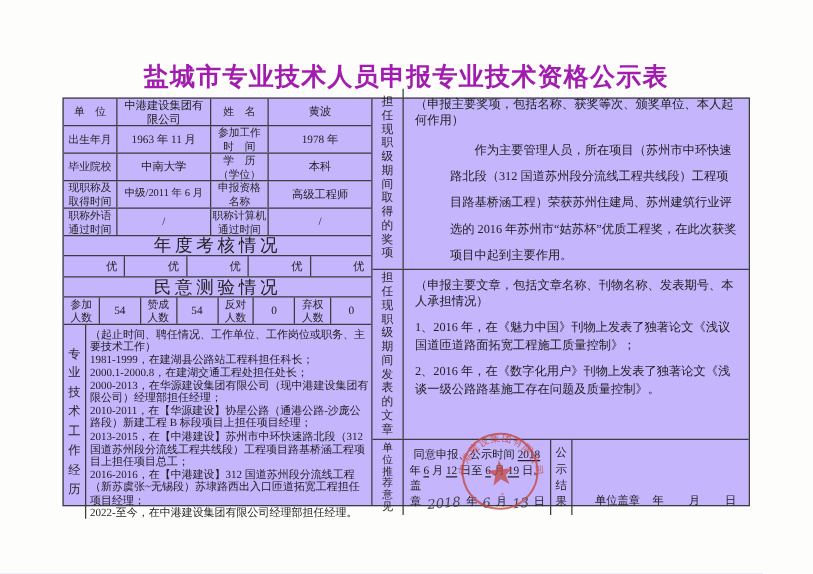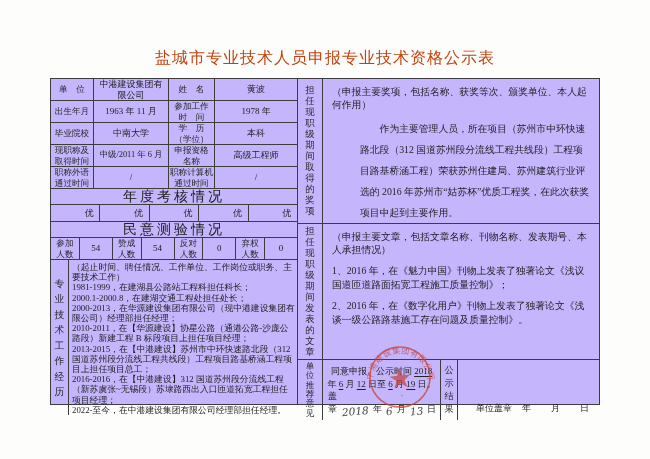--- a/index.html
+++ b/index.html
@@ -2,29 +2,29 @@
 <html><head>
 <meta charset="utf-8">
 <style>
   html,body{margin:0;padding:0;}
   body{
     width:650px;height:459px;background:#fdfdfc;position:relative;overflow:hidden;
     font-family:"Liberation Serif","DejaVu Serif",serif;color:#222;
   }
   .title{
     position:absolute;left:0;top:48px;width:100%;text-align:center;
-    font-size:16px;font-weight:normal;letter-spacing:1px;color:#c2410c;
+    font-size:20px;font-weight:bold;letter-spacing:1px;color:#a21caf;
   }
   .form{
     position:absolute;left:50px;top:78px;width:550px;height:327px;
     border:1px solid #3d3d3d;display:flex;box-sizing:border-box;background:#c4b5fd;
   }
   .form *{box-sizing:border-box;}
   .left{width:247px;display:flex;flex-direction:column;border-right:1px solid #3d3d3d;}
-  .right{flex:1;display:flex;flex-direction:column;}
+  .right{flex:1;display:flex;flex-direction:column;justify-content:center;}
   .lrow{display:flex;border-bottom:1px solid #3d3d3d;}
   .lrow:last-child{border-bottom:none;}
   .c{display:flex;align-items:center;justify-content:center;text-align:center;
      border-right:1px solid #3d3d3d;overflow:hidden;}
   .c:last-child{border-right:none;}
   .lbl{font-size:8.6px;white-space:pre-line;line-height:10.5px;color:#262626;}
   .val{font-size:9px;line-height:10.5px;padding:0 2px;}
   .w1{flex:0 0 43px;} .w2{flex:0 0 75px;} .w3{flex:0 0 46px;} .w4{flex:1;}
   .hdr{flex:1;font-size:14px;letter-spacing:3px;border-right:none;}
   .yc{flex:0 0 28px;font-size:8.8px;margin-top:45px;}

